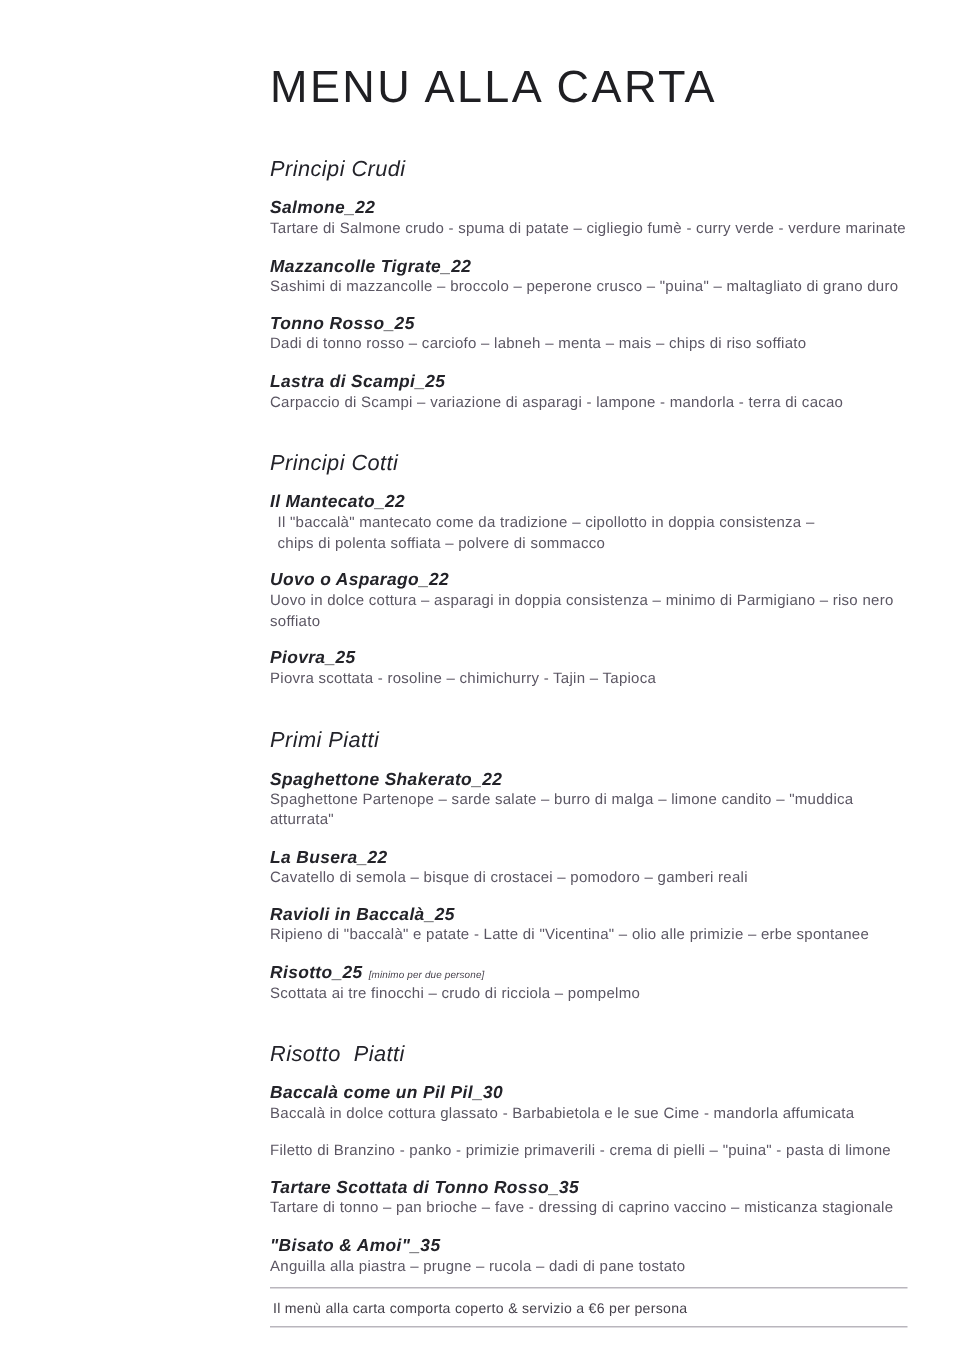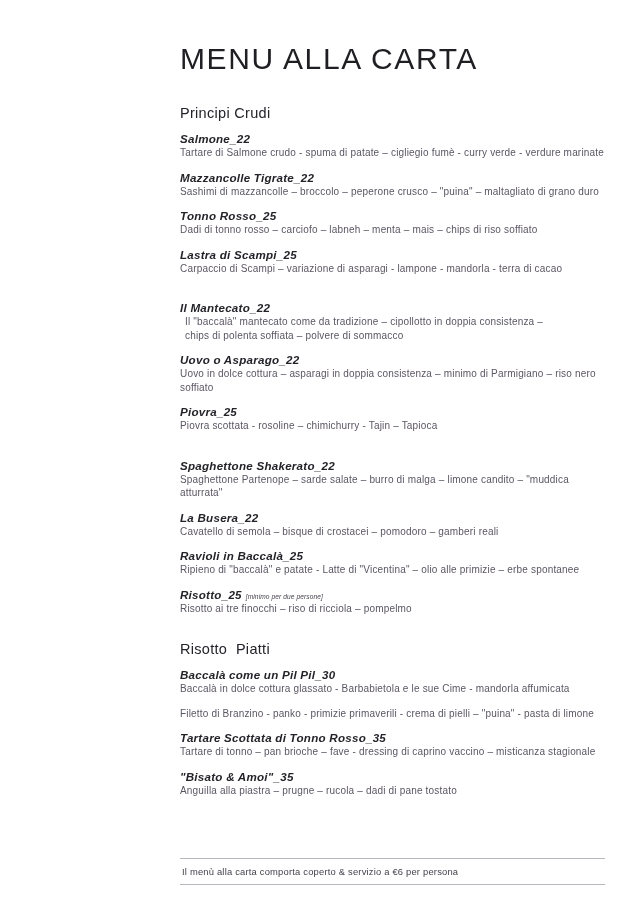--- a/index.html
+++ b/index.html
@@ -40,20 +40,21 @@
     margin-bottom: 26px;
   }
   .section-heading {
     font-family: "Liberation Sans", sans-serif;
     font-weight: 400;
     font-size: 14.5px;
     letter-spacing: 0.3px;
     color: #23232a;
     margin: 0 0 11px 0;
     white-space: pre;
+    font-style: italic;
   }
   .dish {
     margin-bottom: 11px;
   }
   .dish-name {
     font-family: "Liberation Sans", sans-serif;
     font-style: italic;
     font-weight: bold;
     font-size: 11.6px;
     letter-spacing: 0.25px;
@@ -131,50 +132,52 @@
         <div class="dish">
           <div class="dish-name"><span>Tonno Rosso_25</span></div>
           <div class="dish-desc">Dadi di tonno rosso – carciofo – labneh – menta – mais – chips di riso soffiato</div>
         </div>
         <div class="dish">
           <div class="dish-name"><span>Lastra di Scampi_25</span></div>
           <div class="dish-desc">Carpaccio di Scampi – variazione di asparagi -  lampone - mandorla - terra di cacao</div>
         </div>
       </div>
       <div class="section">
+        <div class="section-heading">Principi Cotti</div>
         <div class="dish">
           <div class="dish-name"><span>Il Mantecato_22</span></div>
           <div class="dish-desc indented">Il "baccalà" mantecato come da tradizione – cipollotto in doppia consistenza –
 chips di polenta soffiata – polvere di sommacco</div>
         </div>
         <div class="dish">
           <div class="dish-name"><span>Uovo o Asparago_22</span></div>
           <div class="dish-desc">Uovo in dolce cottura – asparagi in doppia consistenza – minimo di Parmigiano – riso nero soffiato</div>
         </div>
         <div class="dish">
           <div class="dish-name"><span>Piovra_25</span></div>
           <div class="dish-desc">Piovra scottata - rosoline – chimichurry - Tajin – Tapioca</div>
         </div>
       </div>
       <div class="section">
+        <div class="section-heading">Primi Piatti</div>
         <div class="dish">
           <div class="dish-name"><span>Spaghettone Shakerato_22</span></div>
           <div class="dish-desc">Spaghettone Partenope – sarde salate – burro di malga – limone candito – "muddica atturrata"</div>
         </div>
         <div class="dish">
           <div class="dish-name"><span>La Busera_22</span></div>
           <div class="dish-desc">Cavatello di semola – bisque di crostacei – pomodoro – gamberi reali</div>
         </div>
         <div class="dish">
           <div class="dish-name"><span>Ravioli in Baccalà_25</span></div>
           <div class="dish-desc">Ripieno di "baccalà" e patate - Latte di "Vicentina" – olio alle primizie – erbe spontanee</div>
         </div>
         <div class="dish">
           <div class="dish-name"><span>Risotto_25</span><span class="dish-note">[minimo per due persone]</span></div>
-          <div class="dish-desc">Risotto ai tre finocchi – riso di ricciola – pompelmo</div>
+          <div class="dish-desc">Scottata ai tre finocchi – crudo di ricciola – pompelmo</div>
         </div>
       </div>
       <div class="section">
         <div class="section-heading">Risotto  Piatti</div>
         <div class="dish">
           <div class="dish-name"><span>Baccalà come un Pil Pil_30</span></div>
           <div class="dish-desc">Baccalà in dolce cottura glassato - Barbabietola e le sue Cime - mandorla affumicata</div>
         </div>
         <div class="dish">
           <div class="dish-desc">Filetto di Branzino - panko - primizie primaverili - crema di pielli – "puina" - pasta di limone</div>

